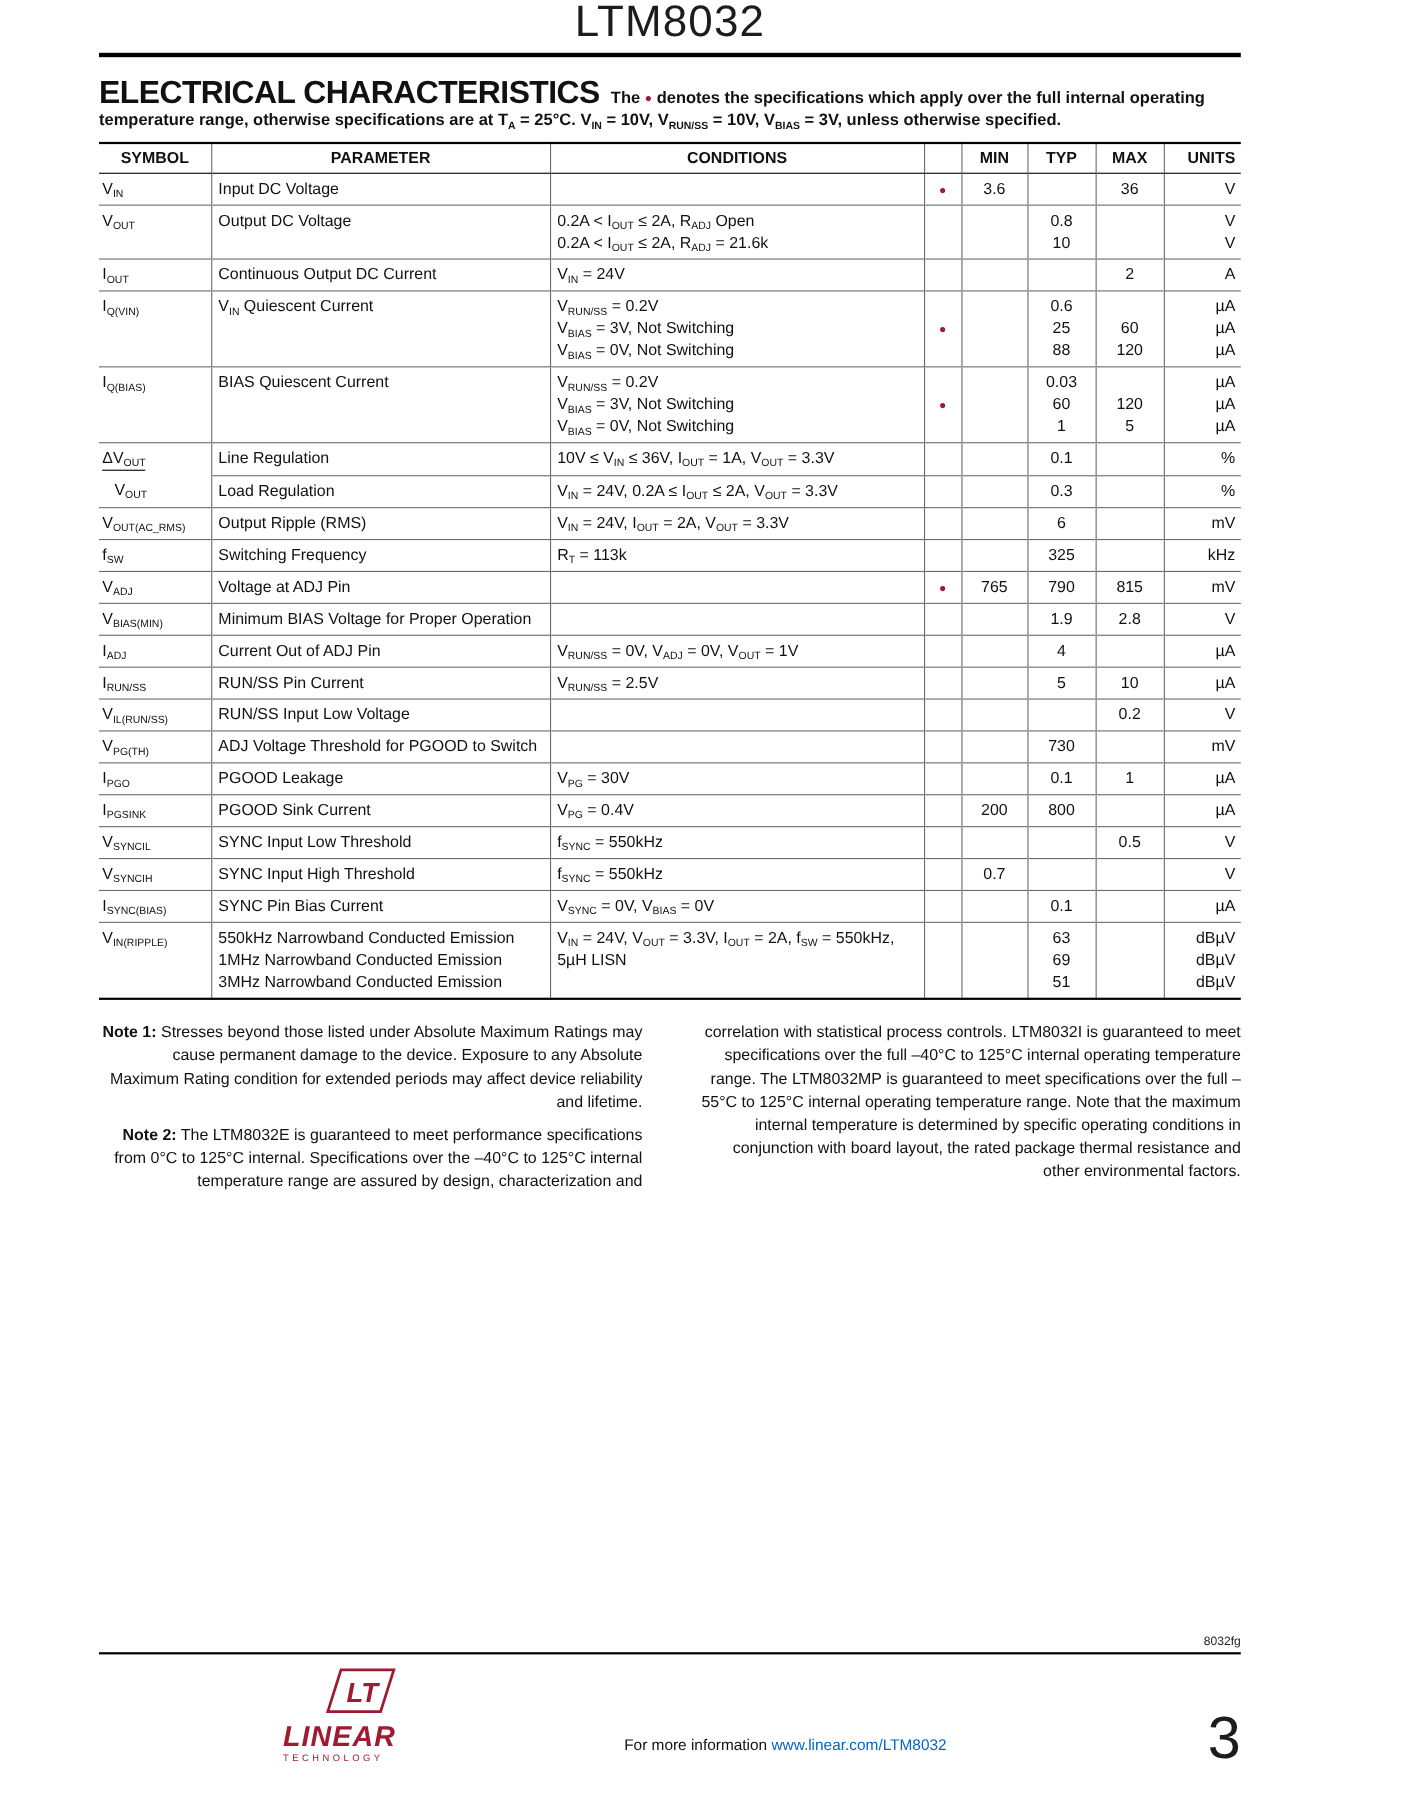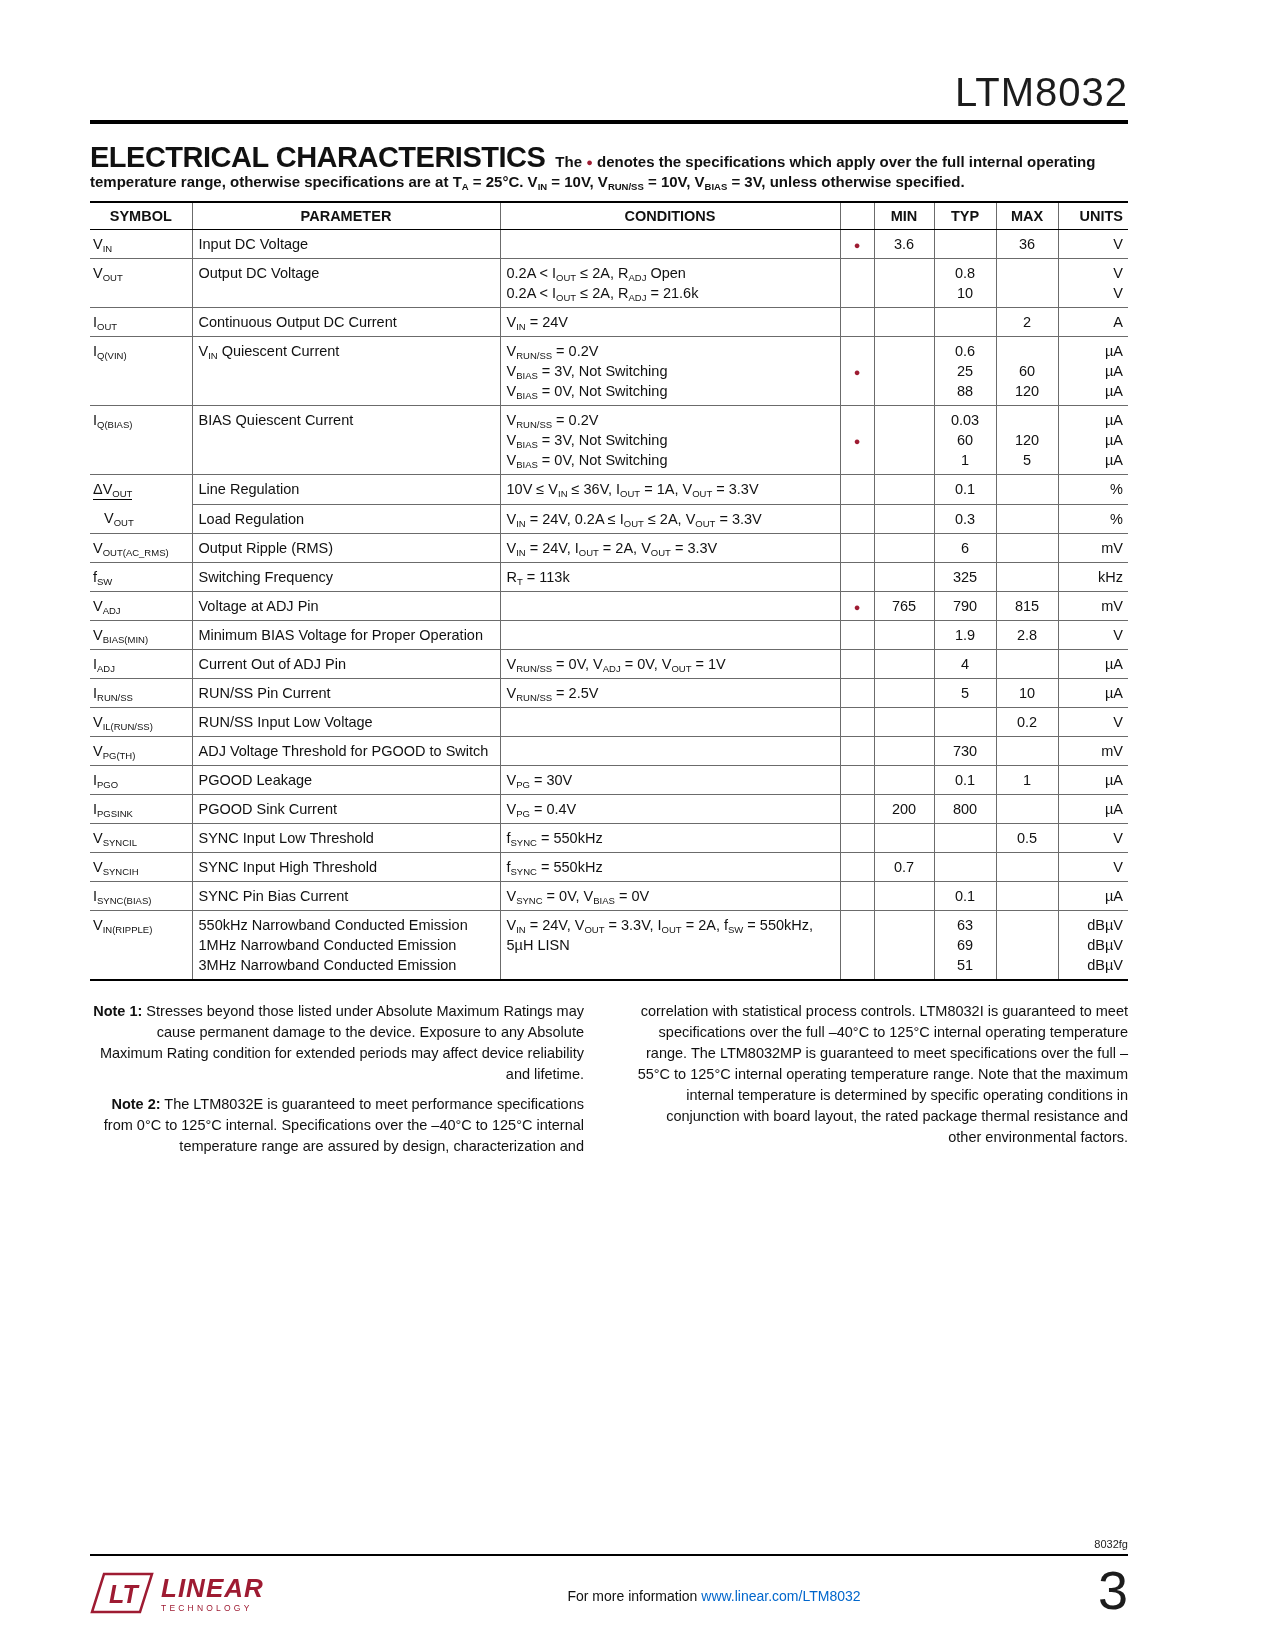--- a/index.html
+++ b/index.html
@@ -18,22 +18,21 @@
     position:relative;
   }
   .page{
     position:relative;
     width:1038px;
     margin-left:90px;
     height:1650px;
   }
   
   .doc-title{
-    padding-top:72px;
-    text-align:right;
+    text-align:center;
     font-size:40px;
     letter-spacing:1px;
     color:#1c1c1c;
     line-height:1;
   }
   .title-rule{height:4px;background:var(--line-dark);margin-top:8px;}
 
   
   .ec-intro{
     margin:24px 0 10px 0;
@@ -96,25 +95,25 @@
     margin-top:20px;
     font-size:14.5px;
     line-height:21px;
     text-align:right;
   }
   .notes-col{width:494px;}
   .notes p{margin:0 0 9px 0;}
   .note-label{font-weight:bold;}
 
   
-  footer{position:absolute;left:0;bottom:36px;width:100%;}
+  footer{position:absolute;left:0;bottom:46px;width:100%;}
   .doc-code{text-align:right;font-size:11px;margin-bottom:4px;color:#222;}
   .footer-rule{height:2px;background:var(--line-dark);}
   .footer-row{display:flex;align-items:flex-end;margin-top:12px;}
-  .logo{display:flex;align-items:flex-end;gap:7px;width:270px;}
+  .logo{display:flex;align-items:flex-end;gap:7px;width:270px;flex-direction:column;}
   .logo-text{padding-bottom:1px;}
   .logo-brand{
     color:var(--brand-red);
     font-size:26px;
     font-weight:bold;
     font-style:italic;
     letter-spacing:1px;
     line-height:1;
   }
   .logo-sub{

